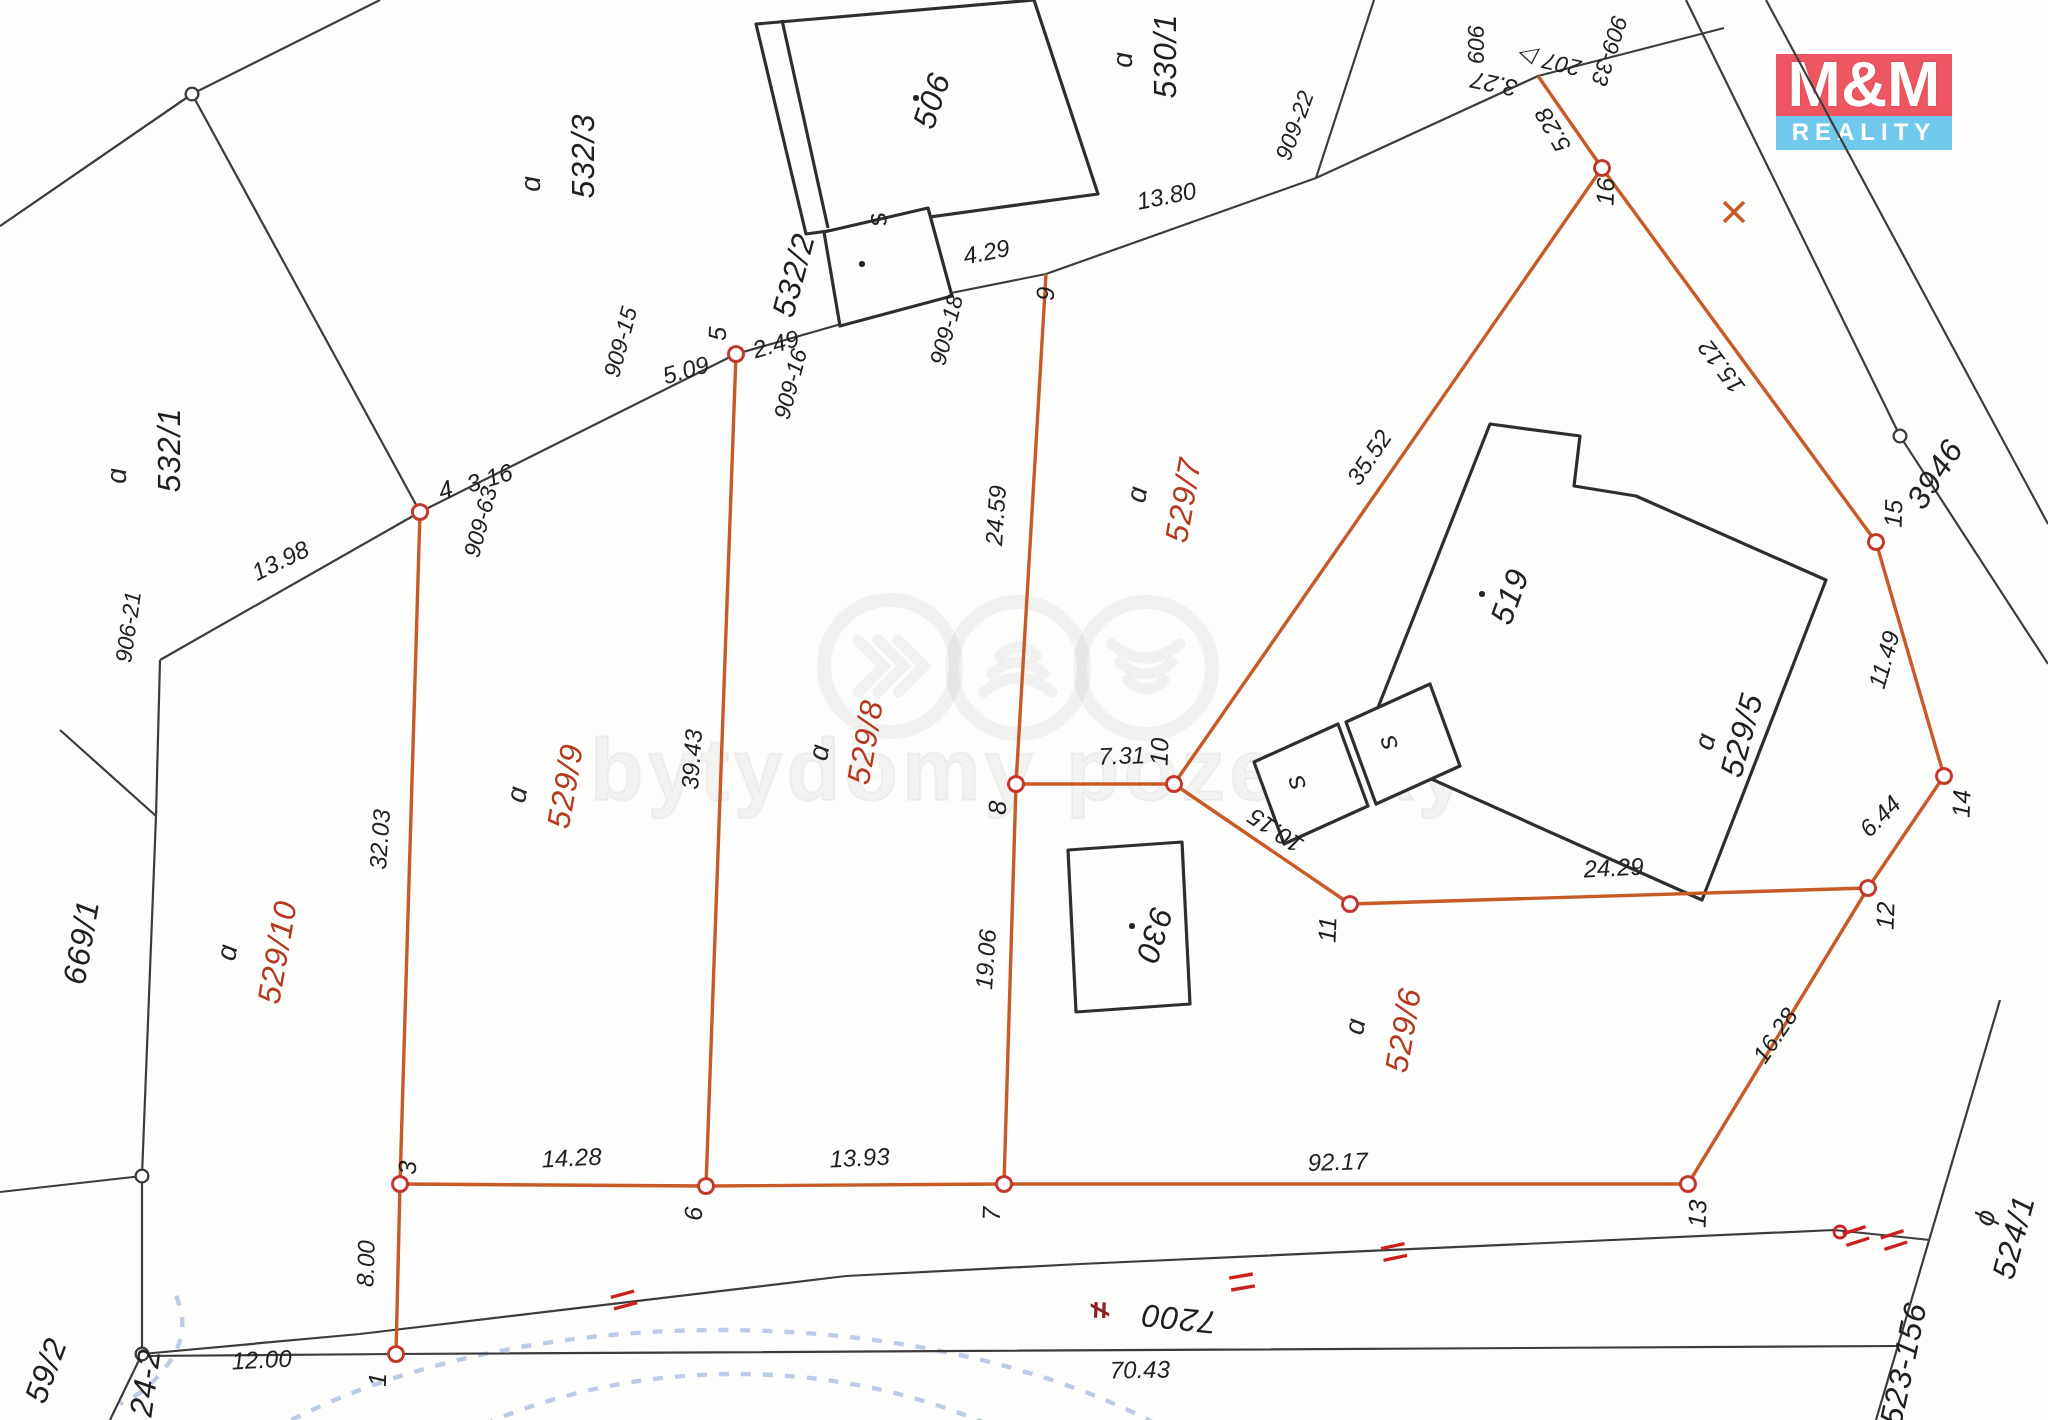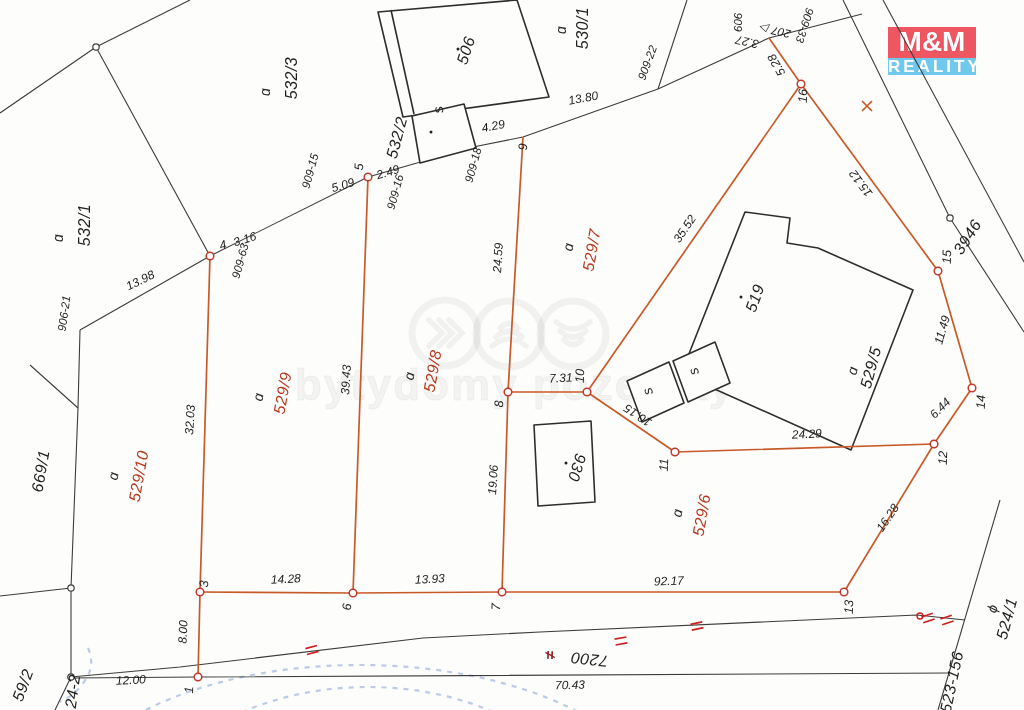--- a/index.html
+++ b/index.html
@@ -1,22 +1,22 @@
 <!DOCTYPE html>
 <html><head>
 <meta charset="utf-8">
 <style>
   html,body{margin:0;padding:0;background:#e8e8e8;}
   .canvas{position:relative;width:1024px;height:710px;background:#fdfdfb;overflow:hidden;
           font-family:"Liberation Sans",sans-serif;}
   .logo{position:absolute;left:888px;top:27px;width:88px;z-index:1;}
-  .logo-top{height:31px;background:#ee5661;color:#fff;font-weight:bold;font-size:28px;
+  .logo-top{height:31px;background:#ee5661;color:#fff;font-weight:bold;font-size:32px;
             line-height:30px;text-align:center;font-family:"Liberation Sans",sans-serif;
             text-shadow:0 0 1px #c93848;}
-  .logo-bottom{height:17px;background:#70c9ec;color:#fff;font-weight:bold;font-size:17px;
+  .logo-bottom{height:17px;background:#70c9ec;color:#fff;font-weight:bold;font-size:12px;
                letter-spacing:3px;line-height:17px;text-align:center;}
   svg{position:absolute;left:0;top:0;z-index:2;}
   svg text{font-family:"Liberation Sans",sans-serif;font-style:italic;}
   .blk{stroke:#3c3c3c;stroke-width:1.1;fill:none;stroke-linejoin:round;}
   .bld{stroke:#2e2e2e;stroke-width:1.6;fill:#fdfdfb;stroke-linejoin:round;}
   .org{stroke:#c85a28;stroke-width:1.7;fill:none;stroke-linejoin:round;}
   .pt-o{fill:#fff;stroke:#c0392b;stroke-width:1.5;}
   .pt-b{fill:#fff;stroke:#3c3c3c;stroke-width:1.2;}
   .dot{fill:#222;}
   .meas{font-size:12px;fill:#1f1f1f;}

